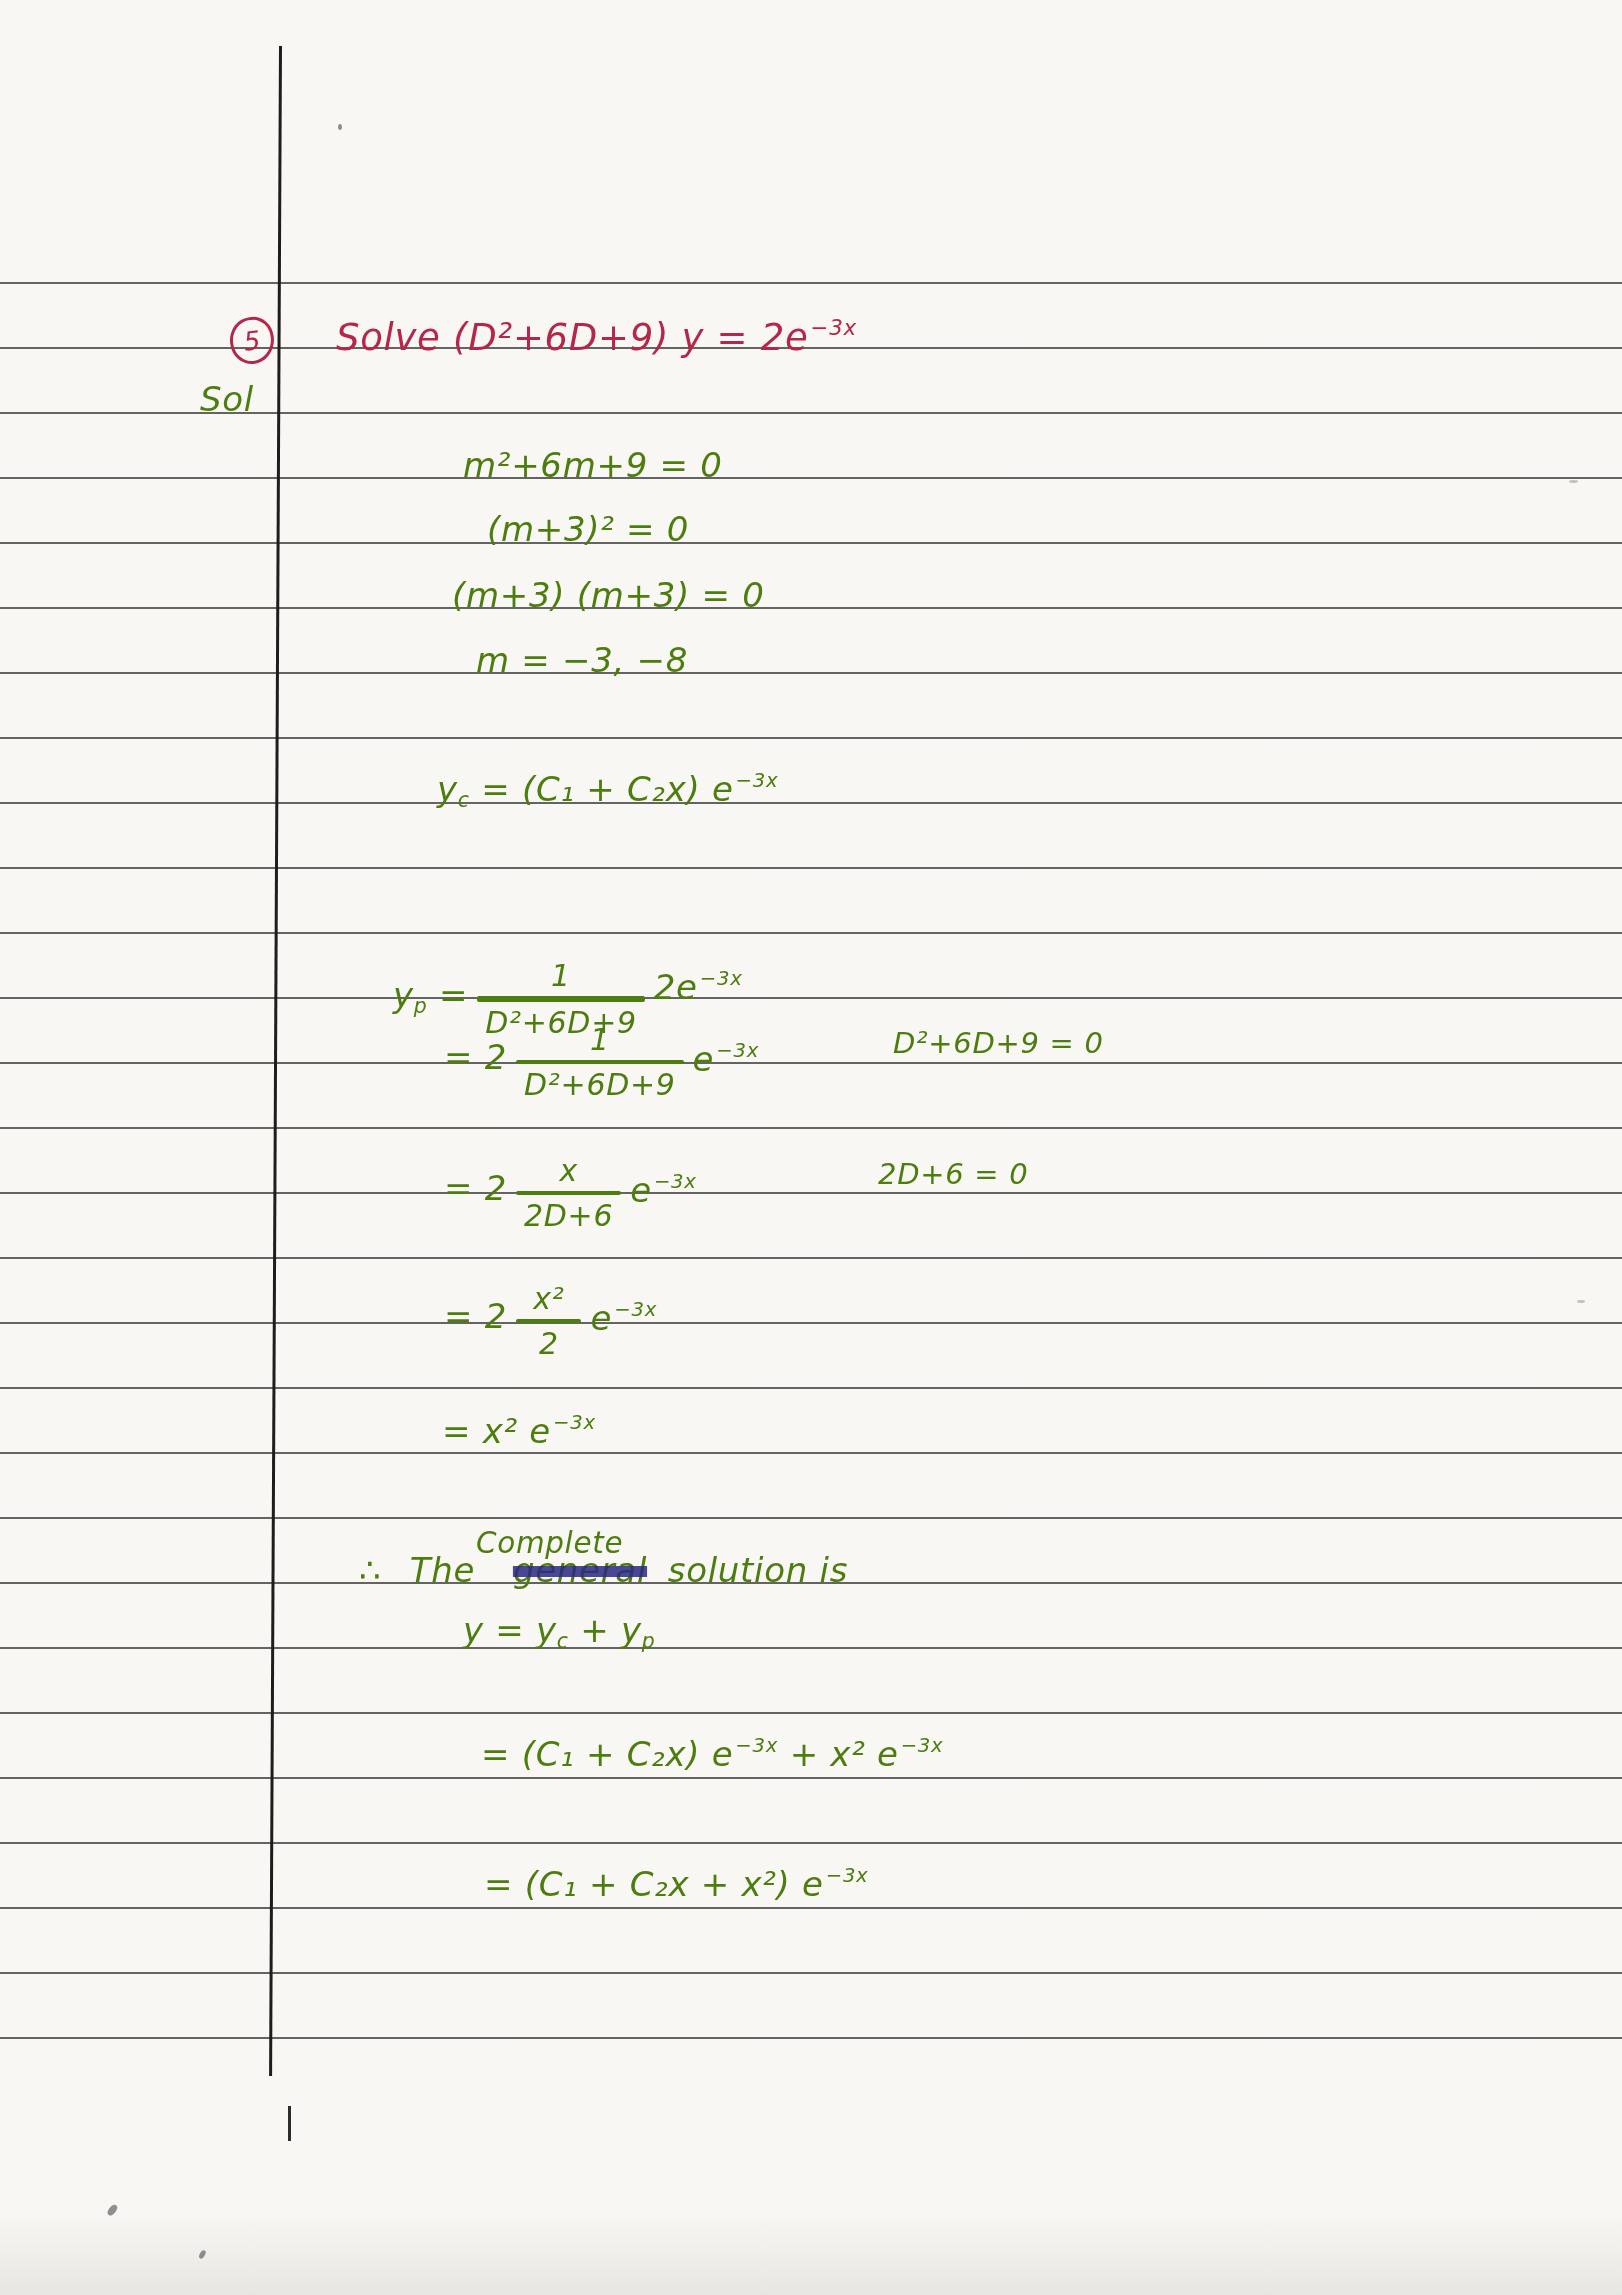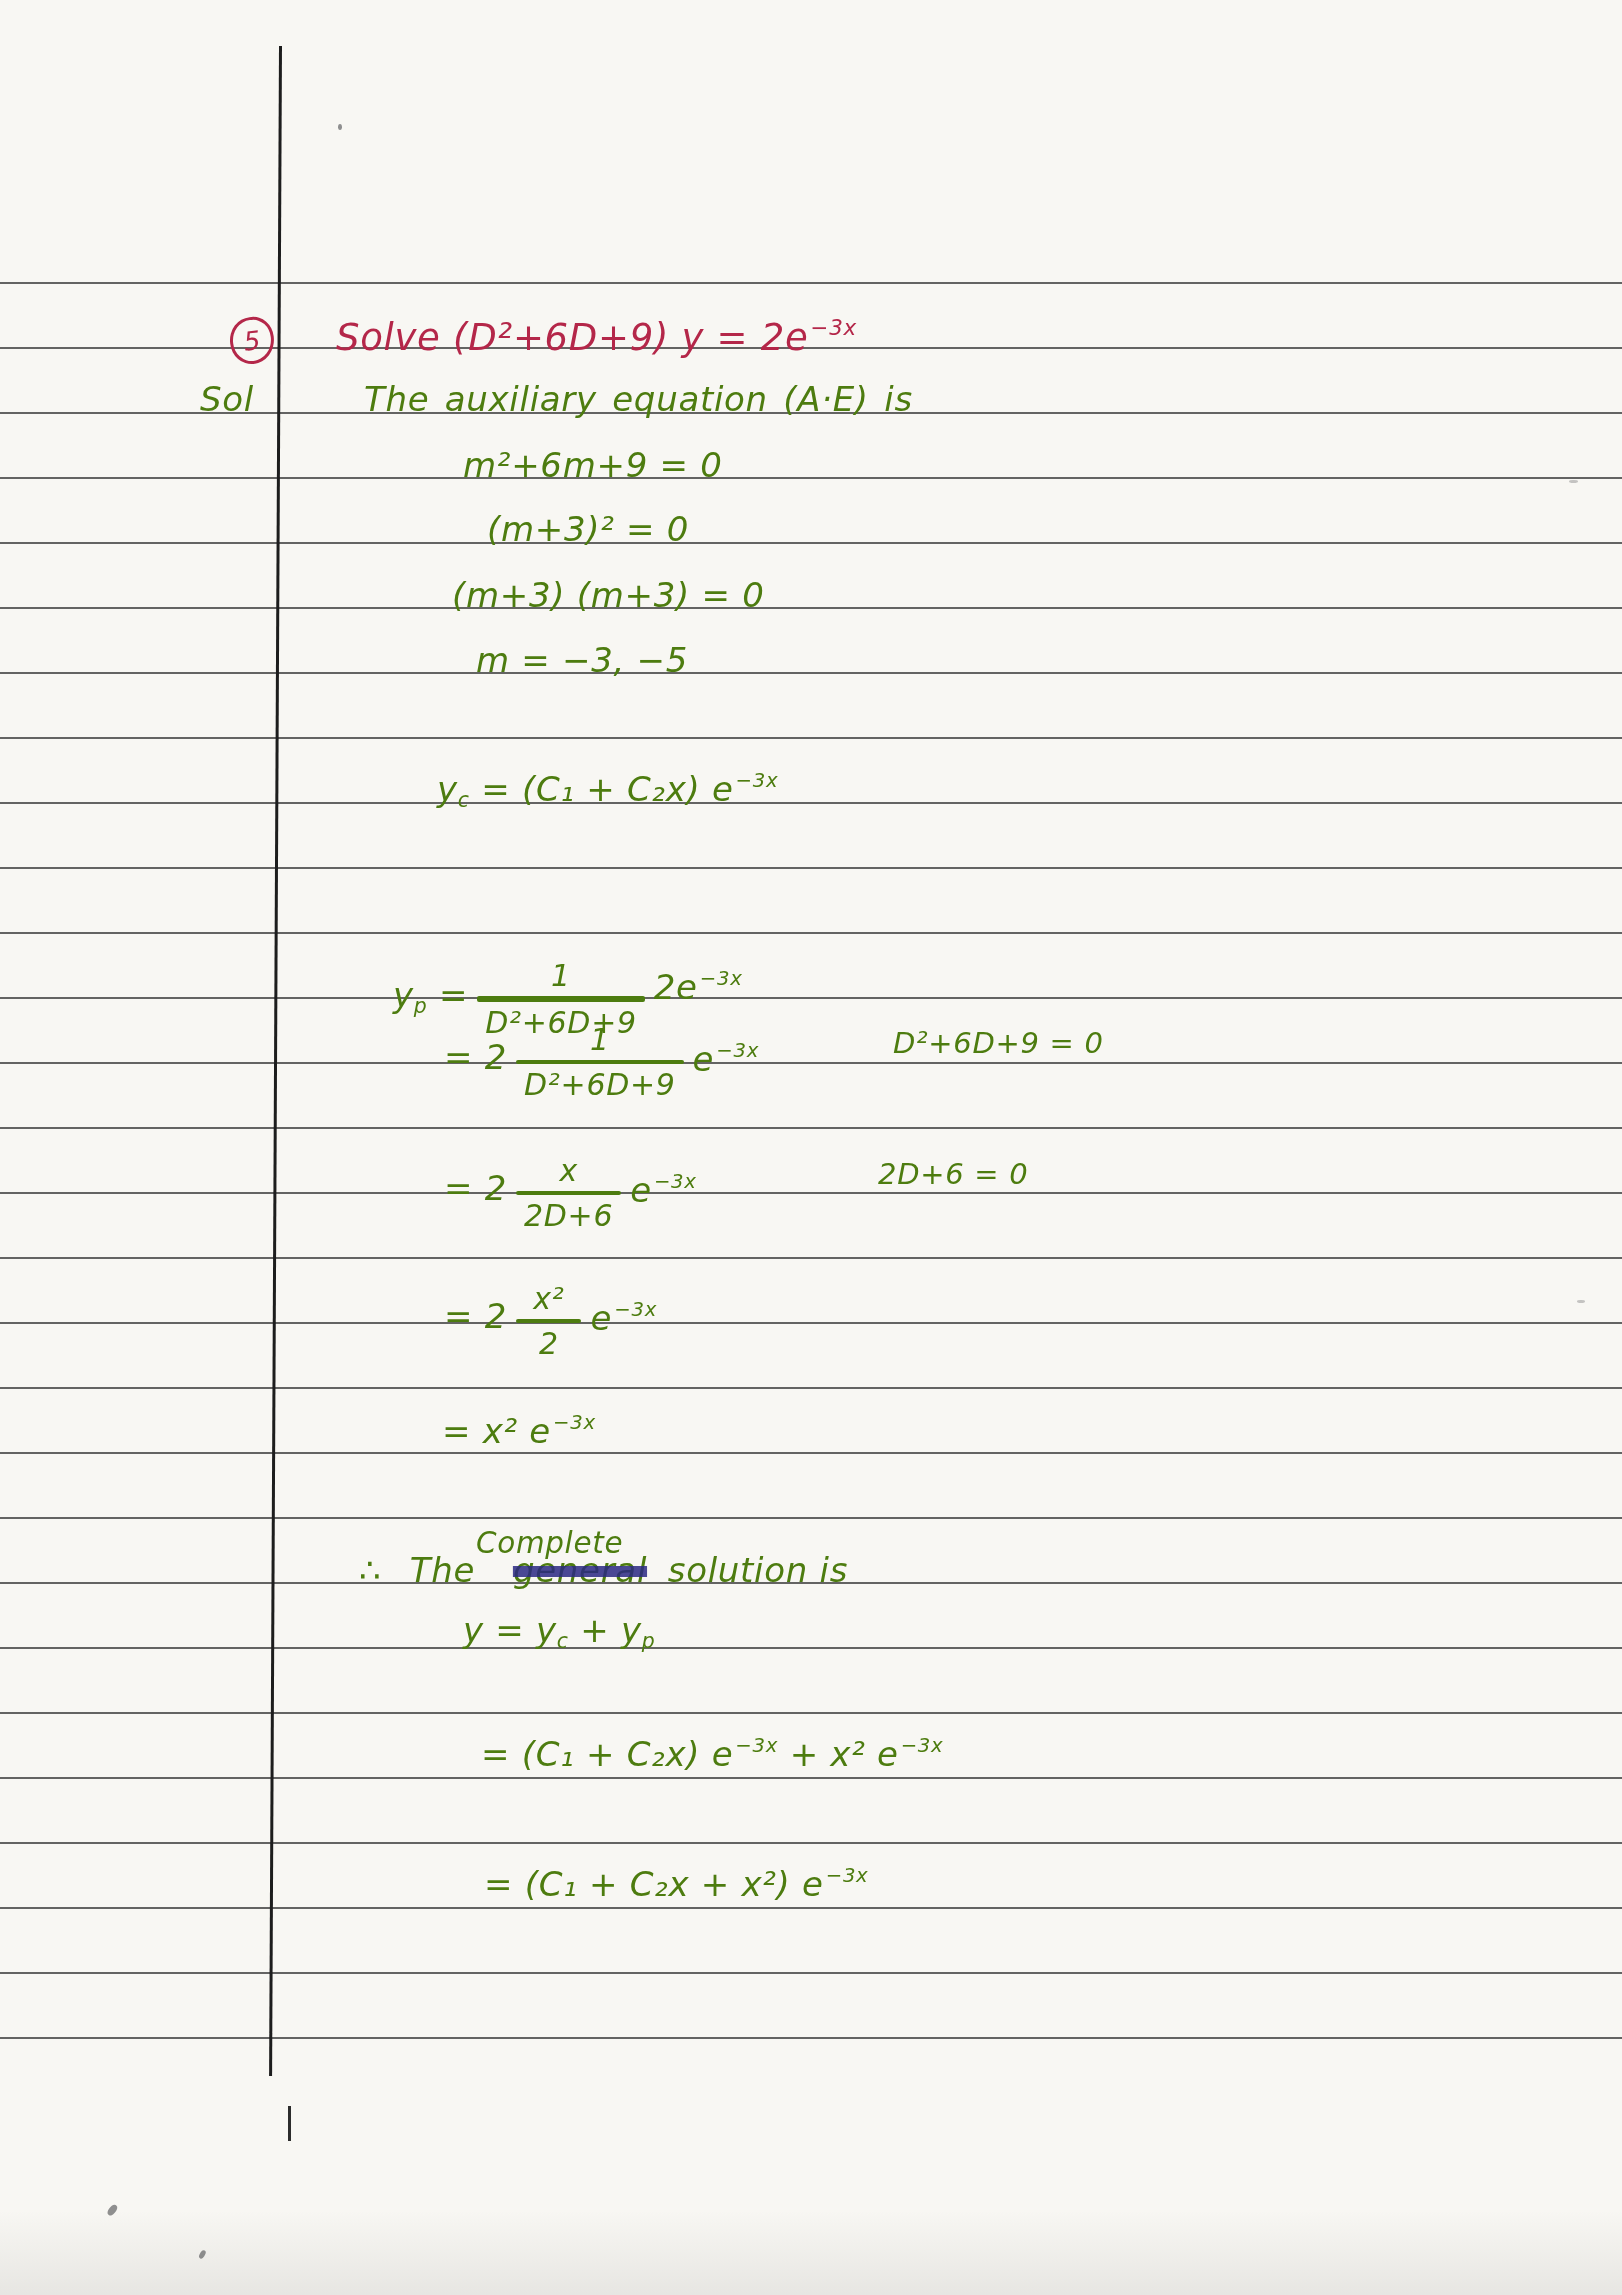--- a/index.html
+++ b/index.html
@@ -72,26 +72,25 @@
   <div class="badge">
     <span>5</span>
   </div>
 
   <div class="ink red hdr" style="left:336px;top:306px;">
     <span>Solve  (D²+6D+9) y = 2e</span><span class="sup">−3x</span>
   </div>
 
   <div class="ink" style="left:200px;top:380px;">Sol</div>
 
-  <div class="ink" style="left:364px;top:380px;word-spacing:3.9px;">The auxiliary equation (A·E) is</div>
 
   <div class="ink" style="left:463px;top:446px;">m²+6m+9 = 0</div>
   <div class="ink" style="left:487px;top:510px;">(m+3)² = 0</div>
   <div class="ink" style="left:452px;top:576px;">(m+3) (m+3) = 0</div>
-  <div class="ink" style="left:476px;top:641px;">m = −3, −5</div>
+  <div class="ink" style="left:476px;top:641px;">m = −3, −8</div>
 
   <div class="ink" style="left:437px;top:770px;text-align:right;">
     <span>y</span><span class="sub">c</span><span> = (C₁ + C₂x) e</span><span class="sup">−3x</span>
   </div>
 
   <div class="ink frow thick" style="left:393px;top:959px;">
     <span class="pre">
       <span>y</span><span class="sub">p</span><span> = </span>
     </span>
     <span class="frac">

